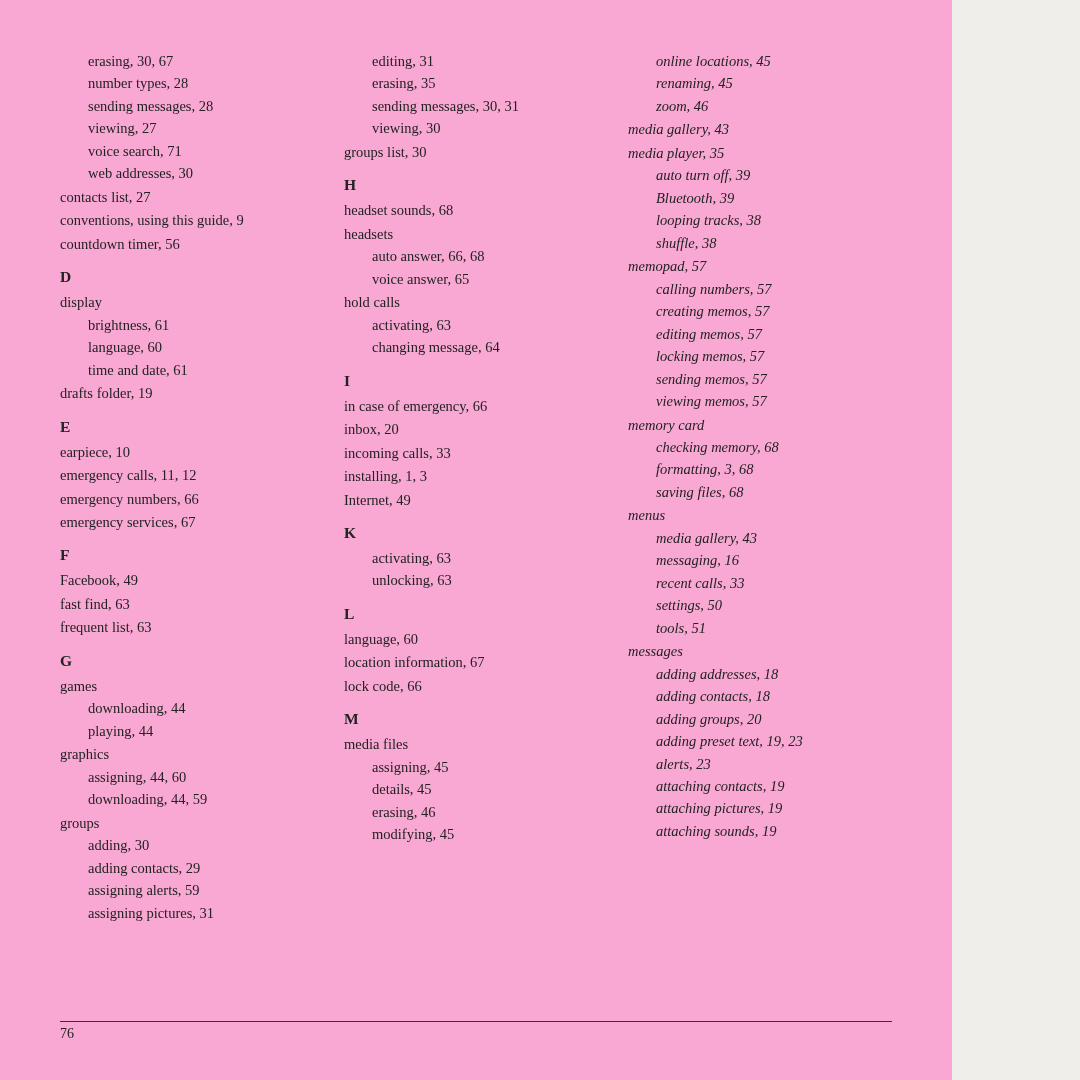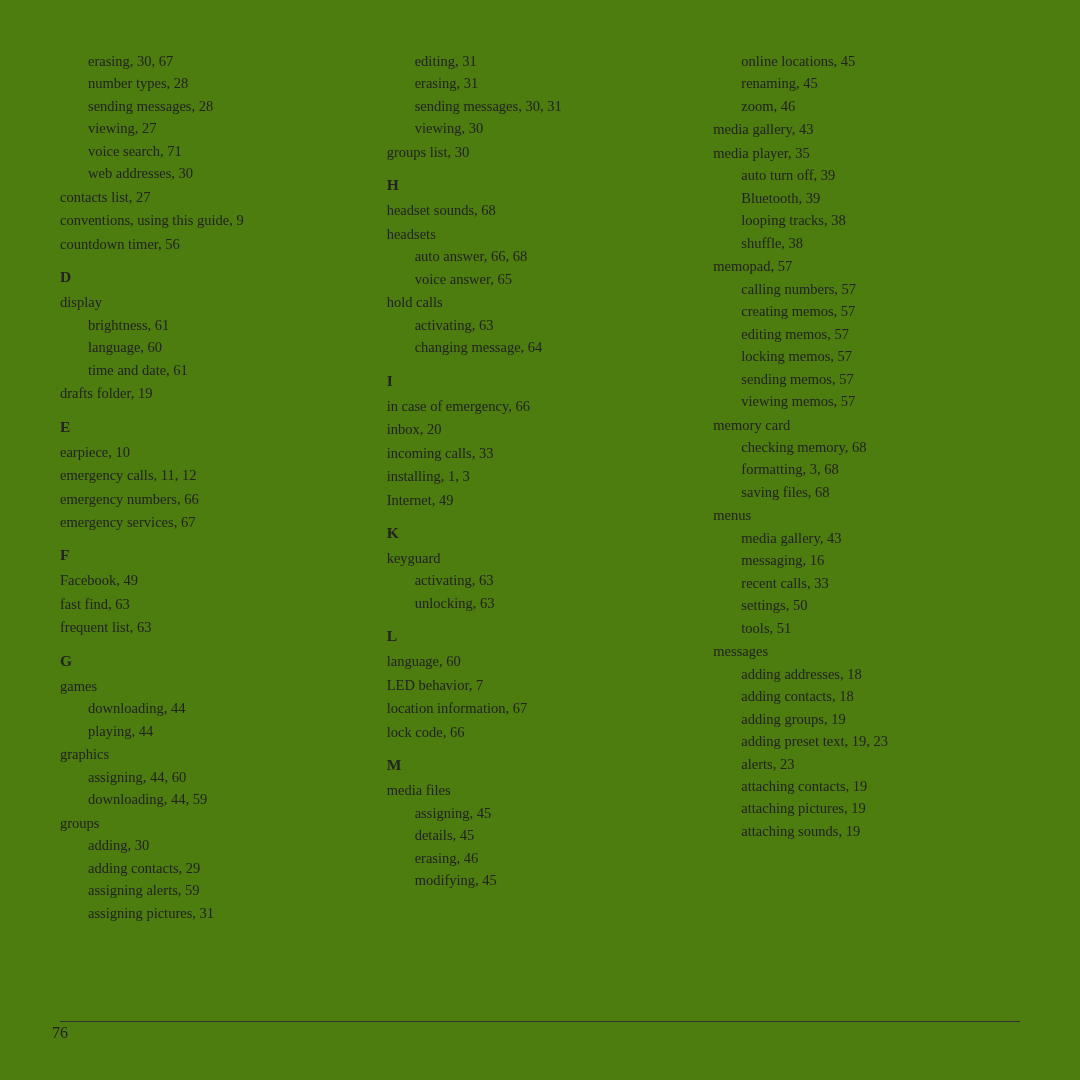--- a/index.html
+++ b/index.html
@@ -12,43 +12,44 @@
       background: #f0eeea;
       width: 1080px;
       height: 1080px;
       font-family: 'Times New Roman', Times, serif;
       font-size: 15px;
       color: #222;
       overflow: hidden;
     }
 
     .page {
-      width: 1080px;
+      width: 952px;
       height: 1080px;
-      background: #4d7c0f;
+      background: #f9a8d4;
       position: relative;
       padding: 50px 60px 61px 60px;
     }
 
     .columns {
       display: flex;
       flex-direction: row;
       gap: 0;
       height: calc(100% - 60px);
     }
 
     .col {
       flex: 1;
       padding-right: 20px;
       font-size: 14.5px;
       line-height: 1.55;
     }
 
     .col:last-child {
       padding-right: 0;
+      font-style: italic;
     }
 
     .index-entry {
       margin-bottom: 0;
     }
 
     .index-entry.main-entry {
       margin-top: 1px;
     }
 
@@ -68,22 +69,22 @@
       bottom: 58px;
       left: 60px;
       right: 60px;
       height: 1px;
       background: #333;
     }
 
     .page-number {
       position: absolute;
       bottom: 38px;
-      left: 52px;
-      font-size: 16px;
+      left: 60px;
+      font-size: 14px;
     }
   </style>
 </head>
 <body>
 
 <div class="page">
   <div class="columns">
   <div class="col">
         <div class="index-entry sub-entry">erasing, 30, 67</div>
         <div class="index-entry sub-entry">number types, 28</div>
@@ -117,45 +118,43 @@
         <div class="index-entry sub-entry">assigning, 44, 60</div>
         <div class="index-entry sub-entry">downloading, 44, 59</div>
         <div class="index-entry main-entry">groups</div>
         <div class="index-entry sub-entry">adding, 30</div>
         <div class="index-entry sub-entry">adding contacts, 29</div>
         <div class="index-entry sub-entry">assigning alerts, 59</div>
         <div class="index-entry sub-entry">assigning pictures, 31</div>
       </div>
       <div class="col">
         <div class="index-entry sub-entry">editing, 31</div>
-        <div class="index-entry sub-entry">erasing, 31</div>
+        <div class="index-entry sub-entry">erasing, 35</div>
         <div class="index-entry sub-entry">sending messages, 30, 31</div>
         <div class="index-entry sub-entry">viewing, 30</div>
         <div class="index-entry main-entry">groups list, 30</div>
         <div class="index-entry section-header">H</div>
         <div class="index-entry main-entry">headset sounds, 68</div>
         <div class="index-entry main-entry">headsets</div>
         <div class="index-entry sub-entry">auto answer, 66, 68</div>
         <div class="index-entry sub-entry">voice answer, 65</div>
         <div class="index-entry main-entry">hold calls</div>
         <div class="index-entry sub-entry">activating, 63</div>
         <div class="index-entry sub-entry">changing message, 64</div>
         <div class="index-entry section-header">I</div>
         <div class="index-entry main-entry">in case of emergency, 66</div>
         <div class="index-entry main-entry">inbox, 20</div>
         <div class="index-entry main-entry">incoming calls, 33</div>
         <div class="index-entry main-entry">installing, 1, 3</div>
         <div class="index-entry main-entry">Internet, 49</div>
         <div class="index-entry section-header">K</div>
-        <div class="index-entry main-entry">keyguard</div>
         <div class="index-entry sub-entry">activating, 63</div>
         <div class="index-entry sub-entry">unlocking, 63</div>
         <div class="index-entry section-header">L</div>
         <div class="index-entry main-entry">language, 60</div>
-        <div class="index-entry main-entry">LED behavior, 7</div>
         <div class="index-entry main-entry">location information, 67</div>
         <div class="index-entry main-entry">lock code, 66</div>
         <div class="index-entry section-header">M</div>
         <div class="index-entry main-entry">media files</div>
         <div class="index-entry sub-entry">assigning, 45</div>
         <div class="index-entry sub-entry">details, 45</div>
         <div class="index-entry sub-entry">erasing, 46</div>
         <div class="index-entry sub-entry">modifying, 45</div>
       </div>
       <div class="col">
@@ -181,21 +180,21 @@
         <div class="index-entry sub-entry">saving files, 68</div>
         <div class="index-entry main-entry">menus</div>
         <div class="index-entry sub-entry">media gallery, 43</div>
         <div class="index-entry sub-entry">messaging, 16</div>
         <div class="index-entry sub-entry">recent calls, 33</div>
         <div class="index-entry sub-entry">settings, 50</div>
         <div class="index-entry sub-entry">tools, 51</div>
         <div class="index-entry main-entry">messages</div>
         <div class="index-entry sub-entry">adding addresses, 18</div>
         <div class="index-entry sub-entry">adding contacts, 18</div>
-        <div class="index-entry sub-entry">adding groups, 19</div>
+        <div class="index-entry sub-entry">adding groups, 20</div>
         <div class="index-entry sub-entry">adding preset text, 19, 23</div>
         <div class="index-entry sub-entry">alerts, 23</div>
         <div class="index-entry sub-entry">attaching contacts, 19</div>
         <div class="index-entry sub-entry">attaching pictures, 19</div>
         <div class="index-entry sub-entry">attaching sounds, 19</div>
       </div>
     </div>
   <div class="footer-line"></div>
   <div class="page-number">76</div>
 </div>

